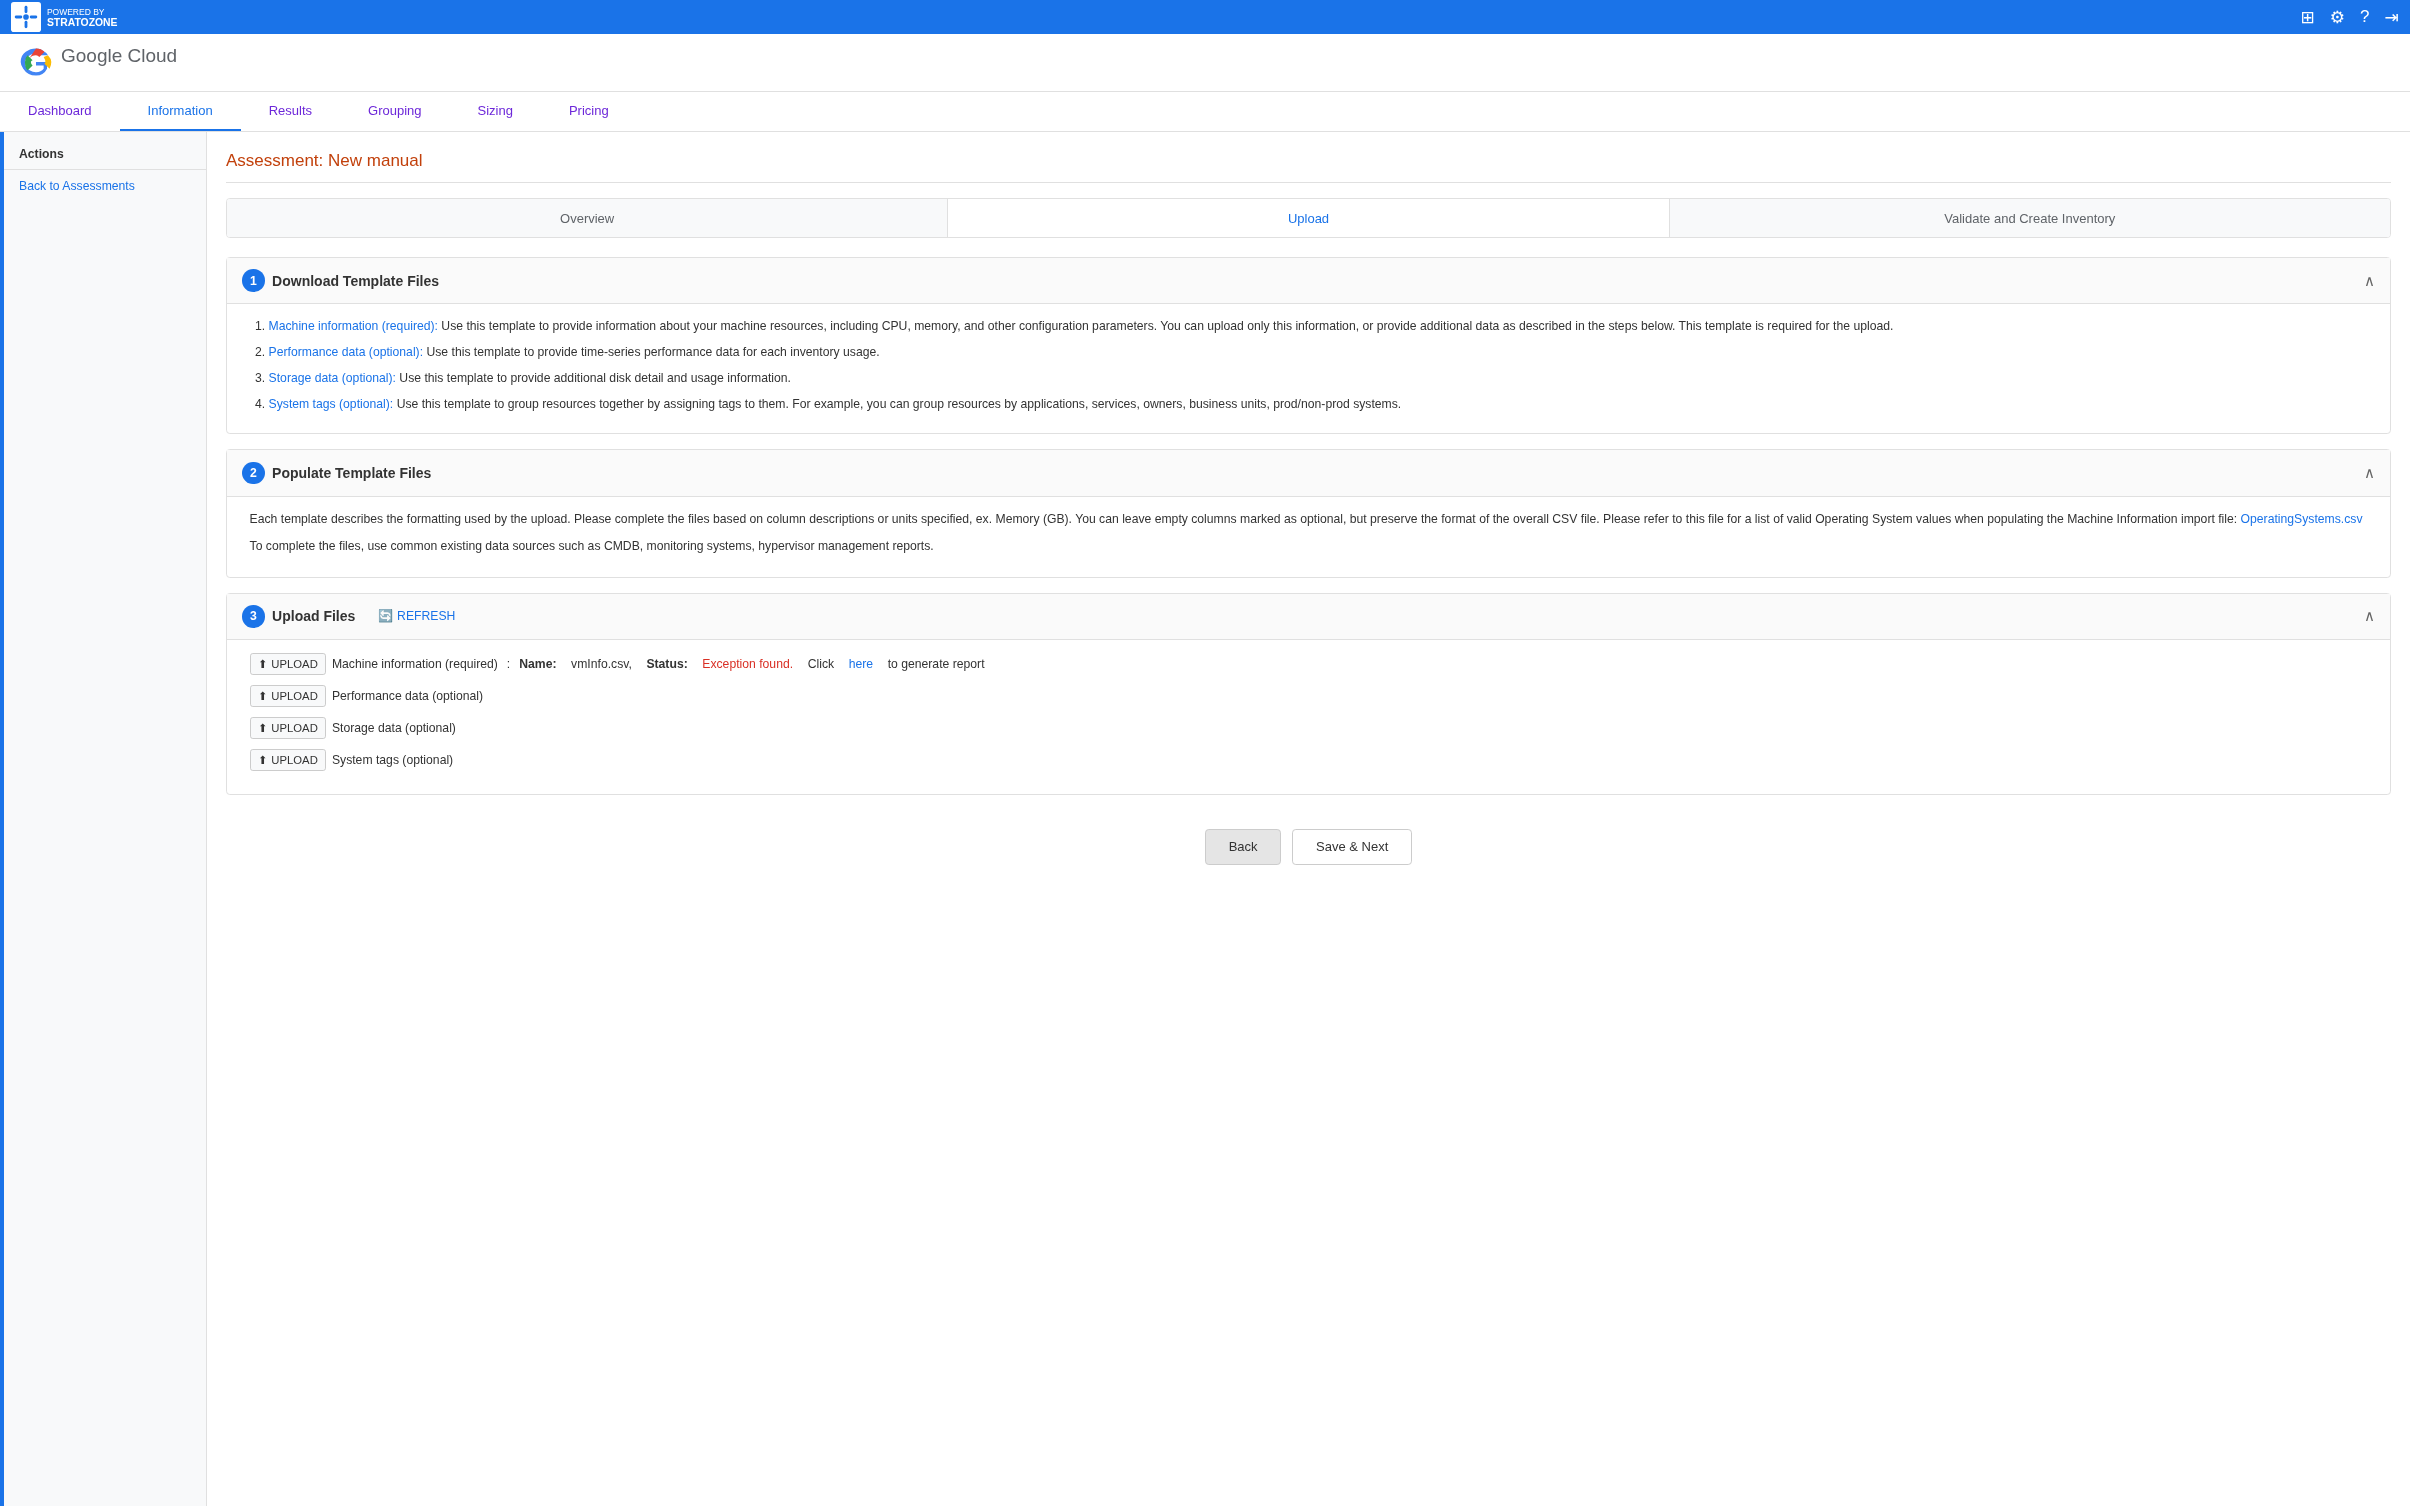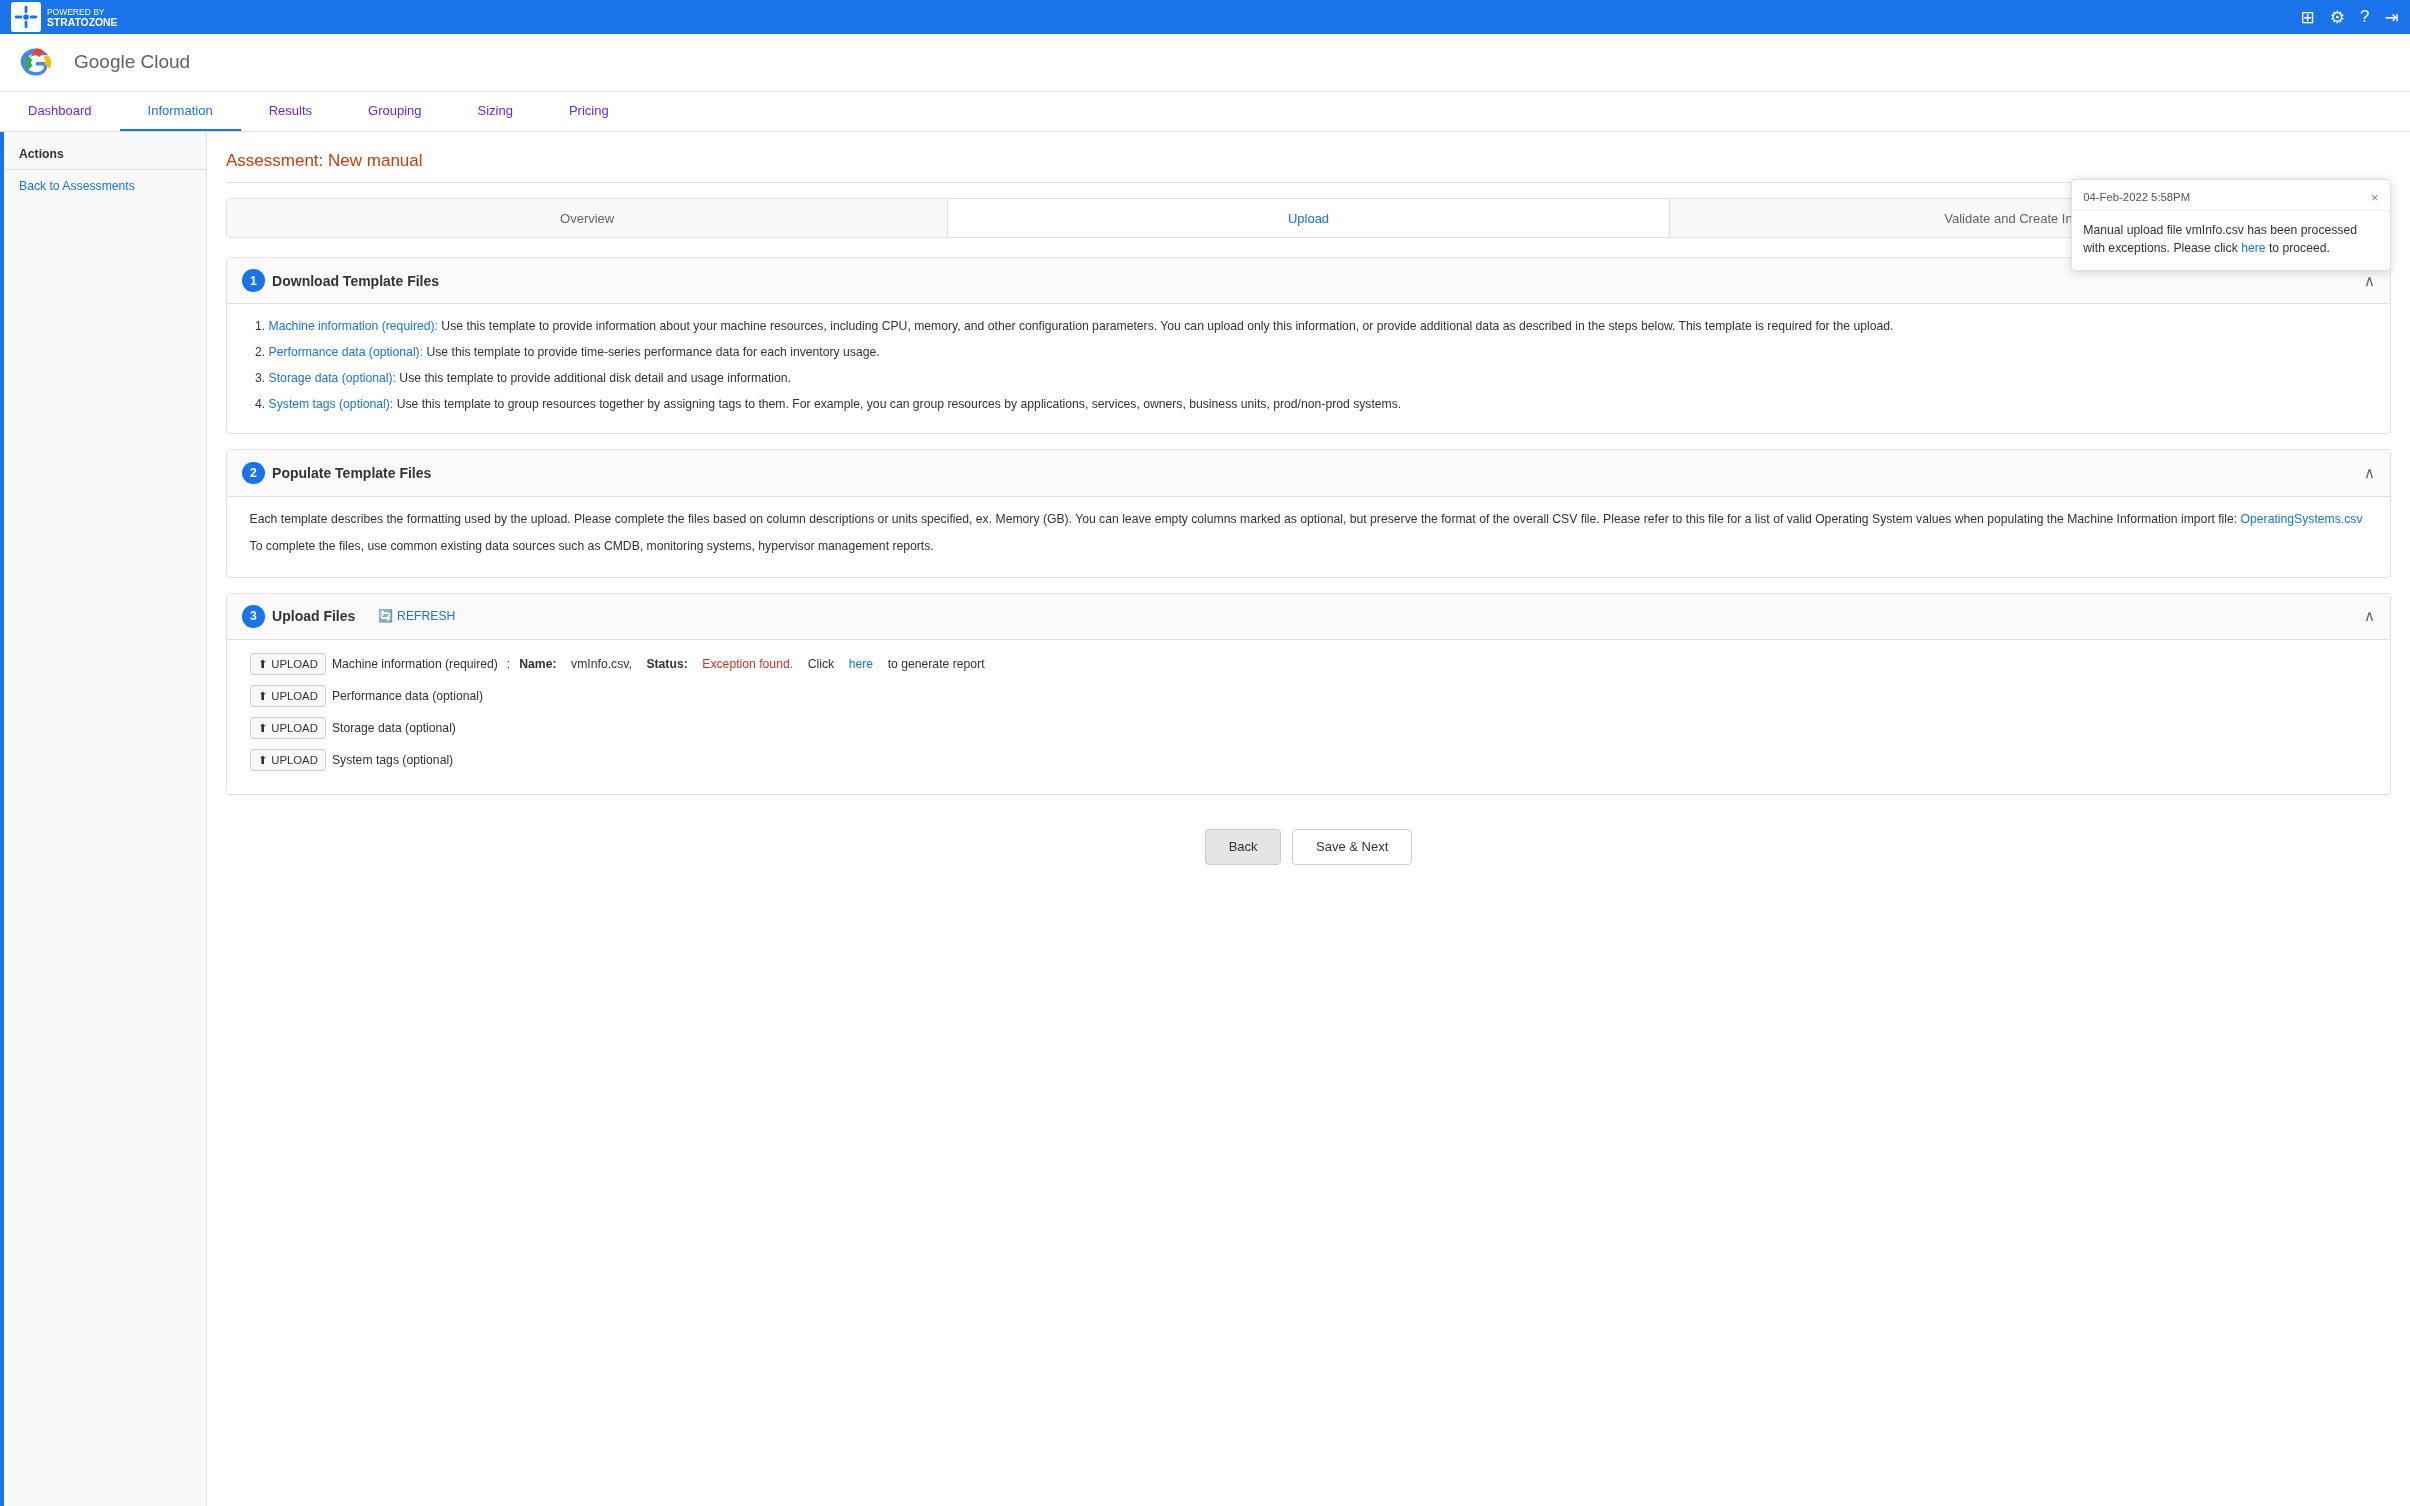--- a/index.html
+++ b/index.html
@@ -38,22 +38,22 @@
     
     .header {
       background: white;
       padding: 11.3px 19px;
       display: flex;
       align-items: center;
       border-bottom: 0.9px solid #e0e0e0;
     }
     .google-cloud-logo {
       display: flex;
-      align-items: center;
-      gap: 21px;
+      align-items: flex-start;
+      gap: 8px;
     }
     .gc-icon {
       width: 34px;
       height: 34px;
     }
     .gc-text {
       font-size: 19px;
       color: #5f6368;
       font-weight: 400;
     }
@@ -372,31 +372,20 @@
 <div class="main-layout">
 
   <div class="sidebar sidebar-wrapper">
     <div class="sidebar-active-bar"></div>
     <div class="sidebar-section-title">Actions</div>
     <div class="sidebar-item">Back to Assessments</div>
   </div>
 
   <div class="content">
 
-    <div class="notification-popup">
-      <div class="notification-header">
-        <span>04-Feb-2022 5:58PM</span>
-        <span class="notification-close">×</span>
-      </div>
-      <div class="notification-body">
-        <span>Manual upload file vmInfo.csv has been processed with exceptions. Please click</span>
-        <a class="link-blue">here</a>
-        <span>to proceed.</span>
-      </div>
-    </div>
 
     <div class="assessment-title">Assessment: New manual</div>
 
     <div class="sub-tabs">
       <div class="sub-tab">Overview</div>
       <div class="sub-tab active">Upload</div>
       <div class="sub-tab">Validate and Create Inventory</div>
     </div>
 
     <div class="section">

